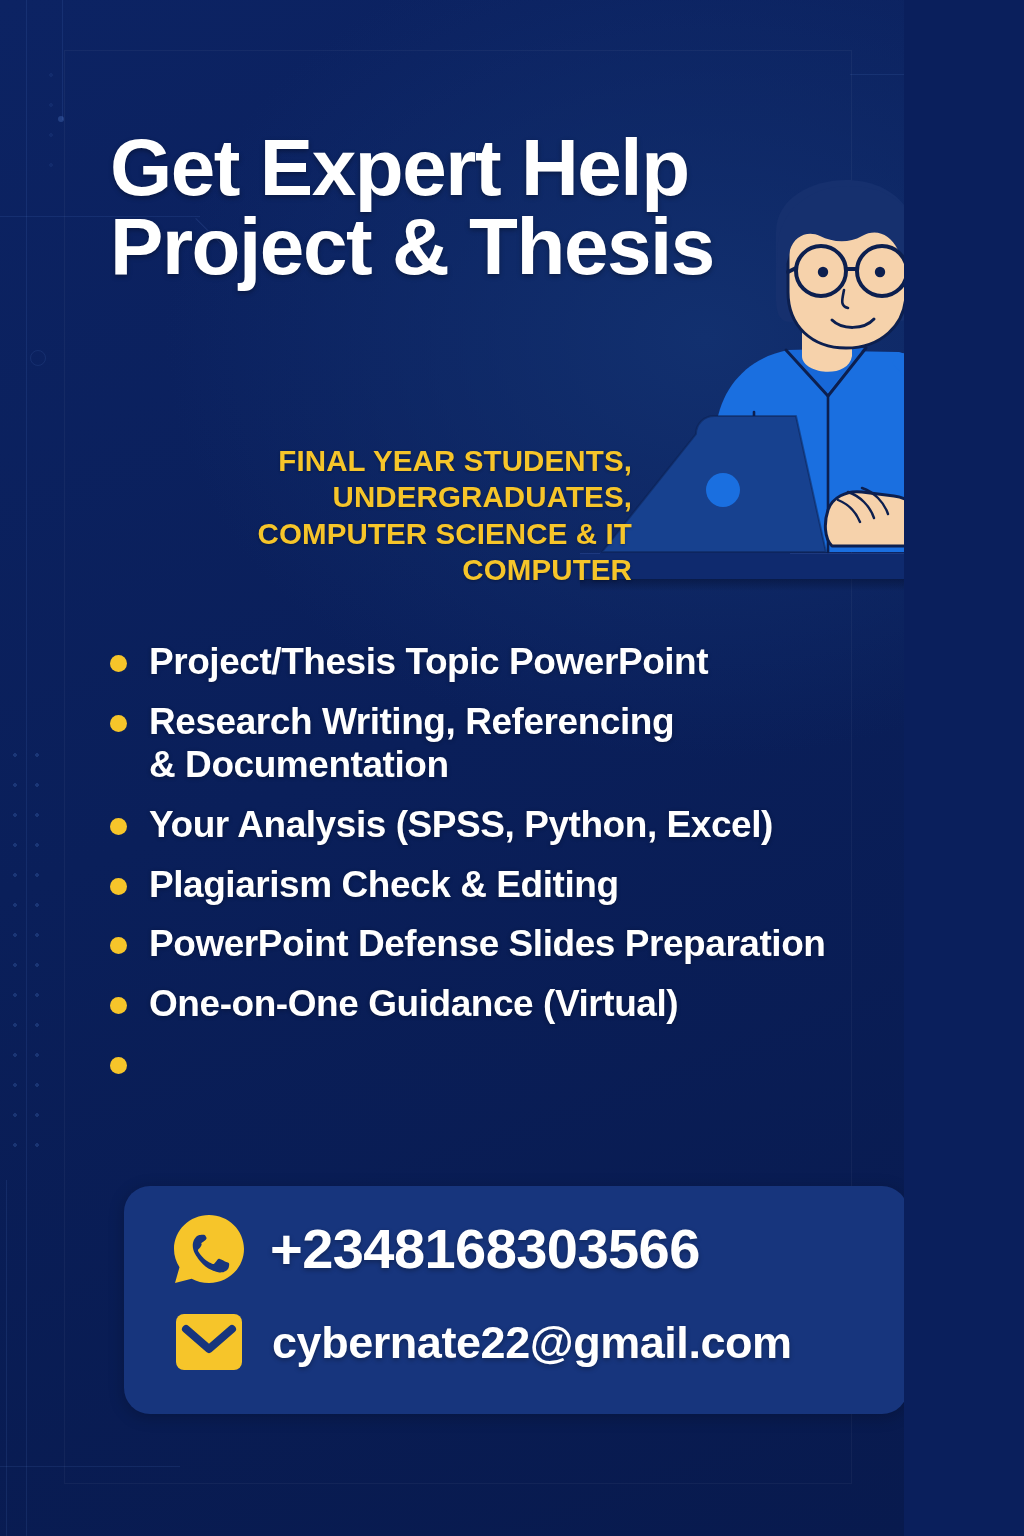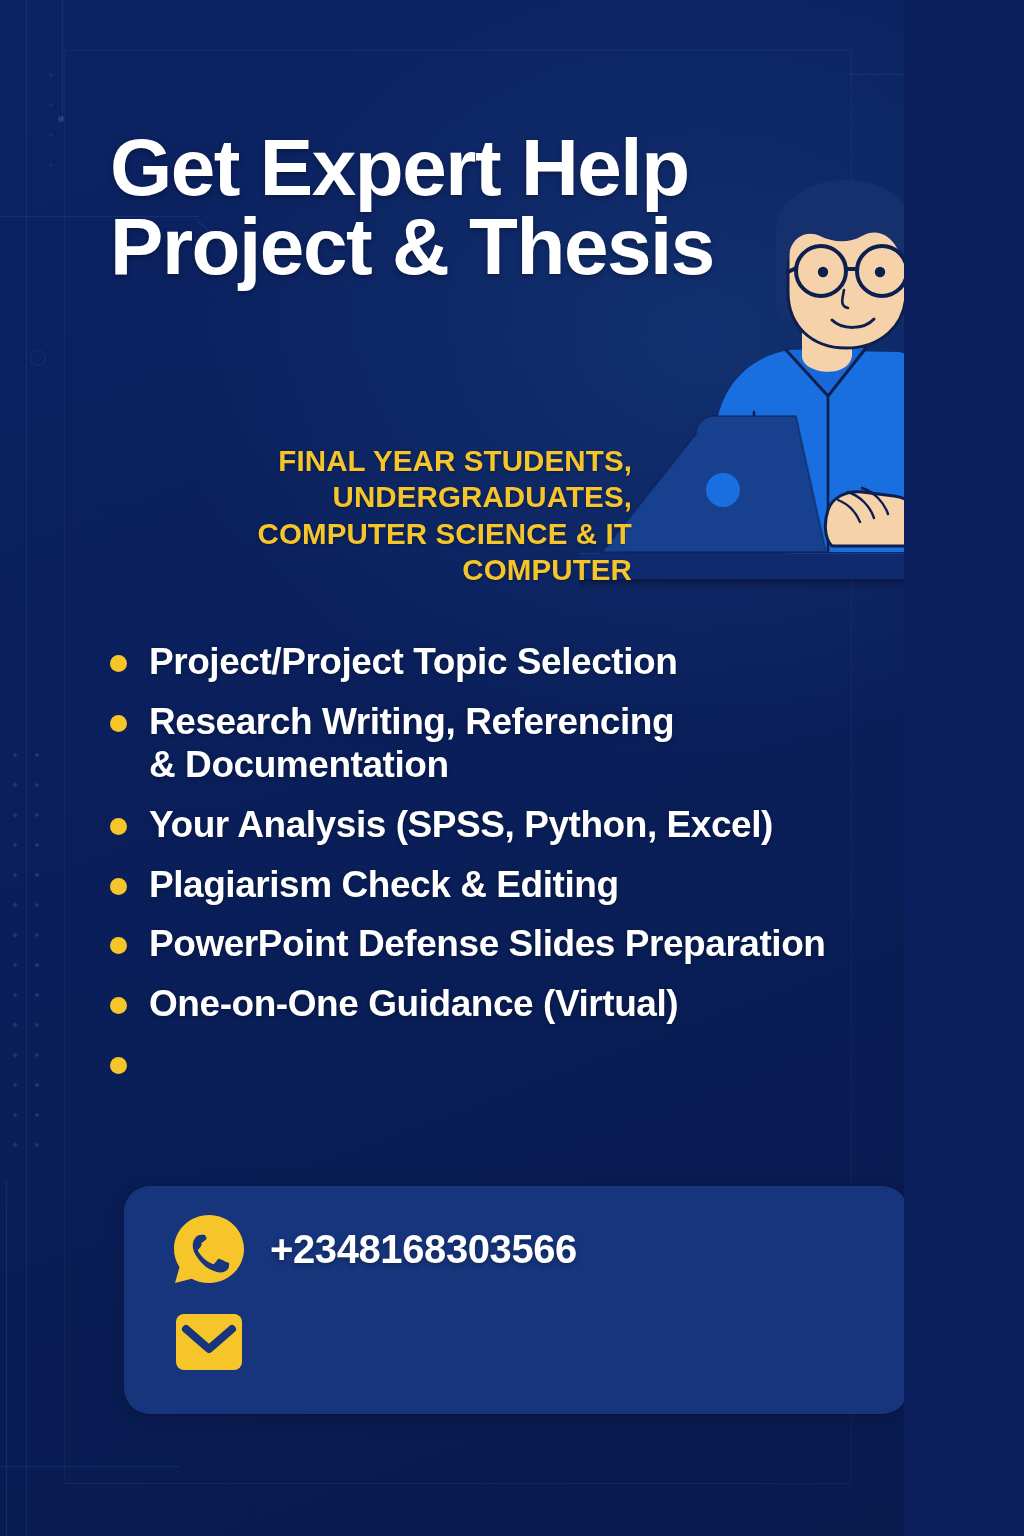--- a/index.html
+++ b/index.html
@@ -155,21 +155,21 @@
   .contact-row.phone .c-icon { width:74px; height:74px; margin-right:24px; }
   .contact-row.email .c-icon { width:70px; height:60px; margin-right:28px; margin-left:2px; }
 
   .c-text {
     color:#ffffff;
     font-weight:700;
     font-stretch:condensed;
     letter-spacing:-0.01em;
     text-shadow:0 2px 5px rgba(0,0,0,0.3);
   }
-  .contact-row.phone .c-text { font-size:40px; line-height:1; }
+  .contact-row.phone .c-text { font-size:56px; line-height:1; }
   .contact-row.email .c-text { font-size:45px; line-height:1; }
 
   
   .illustration {
     position:absolute;
     left:580px;
     top:180px;
     width:444px;
     height:400px;
   }
@@ -306,21 +306,21 @@
   <div class="subtitle">
     <span class="ln">FINAL YEAR STUDENTS,</span>
     <span class="ln">UNDERGRADUATES,</span>
     <span class="ln">COMPUTER SCIENCE &amp; IT</span>
     <span class="ln">COMPUTER</span>
   </div>
 
   <ul class="services" style="list-style:none;">
     <li class="svc-item">
       <span class="svc-bullet"></span>
-      <span class="svc-text">Project/Project Topic Selection</span>
+      <span class="svc-text">Project/Thesis Topic PowerPoint</span>
     </li>
     <li class="svc-item">
       <span class="svc-bullet"></span>
       <span class="svc-text">Research Writing, Referencing
 &amp; Documentation</span>
     </li>
     <li class="svc-item">
       <span class="svc-bullet"></span>
       <span class="svc-text">Your Analysis (SPSS, Python, Excel)</span>
     </li>
@@ -360,17 +360,18 @@
                  C21.8 27 29.8 23.2 27.4 20.8 Z" fill="#17357d" transform="translate(9,6) scale(0.92)"></path>
       </svg>
       <span class="c-text">+2348168303566</span>
     </div>
 
     <div class="contact-row email">
       <svg class="c-icon" viewBox="0 0 70 60" xmlns="http://www.w3.org/2000/svg">
         <rect x="2" y="2" width="66" height="56" rx="8" fill="#f6c52a"></rect>
         <path d="M12 17 L35 37 L58 17" fill="none" stroke="#17357d" stroke-width="8" stroke-linecap="round" stroke-linejoin="round"></path>
       </svg>
+      <span class="c-text">cybernate22@gmail.com</span>
     </div>
 
   </div>
 
 </div>
 
 </body></html>

